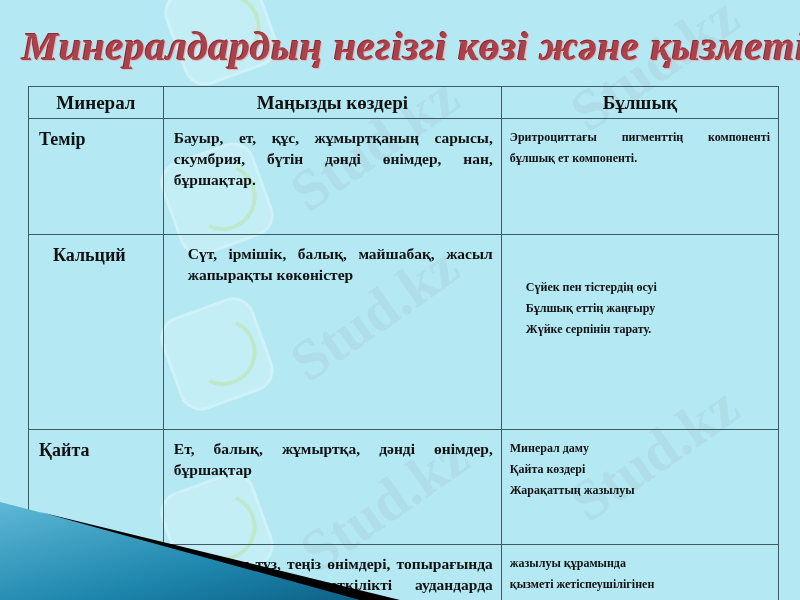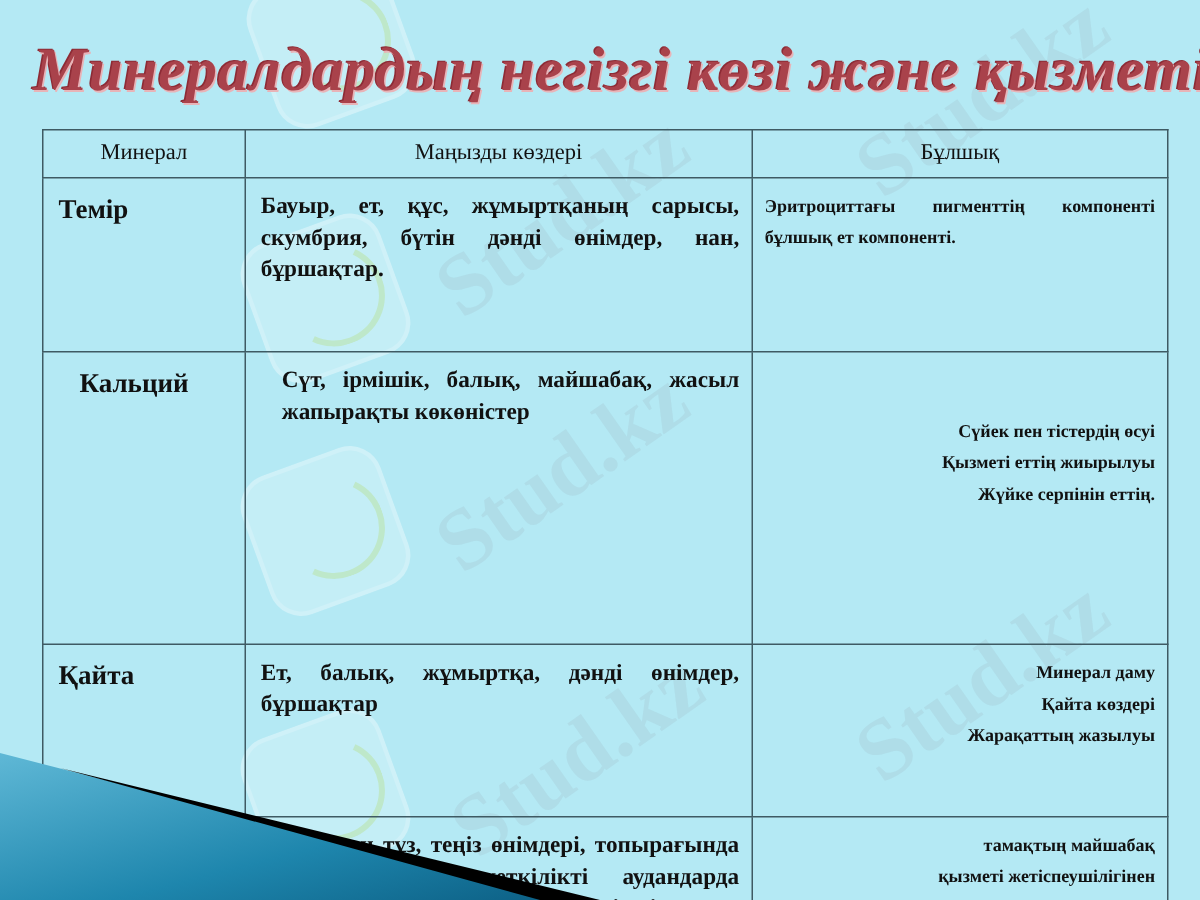--- a/index.html
+++ b/index.html
@@ -33,30 +33,30 @@
   }
   table.minerals {
     position:absolute; left:28px; top:86px; width:751px;
     border-collapse:collapse; z-index:2;
     font-family:"Liberation Serif", serif; font-weight:bold; color:#111;
   }
   table.minerals td, table.minerals th {
     border:1px solid #3e5a63; vertical-align:top;
   }
   table.minerals th {
-    font-size:15px; font-weight:normal; text-align:center; height:31px;
+    font-size:19px; font-weight:bold; text-align:center; height:31px;
     vertical-align:middle; padding:0;
   }
   .col1 { width:134px; }
   .col2 { width:338px; }
   .col3 { width:277px; }
   .mineral-name { font-size:18px; padding:10px 10px 0 10px;margin-left:36px; }
   .source { font-size:15.5px; line-height:21px; text-align:justify; padding:8px 8px 0 10px; }
   .func { font-size:12px; line-height:21px; padding:8px 8px 0 8px; text-align:justify;margin-top:30px; }
-  .func .ln { display:block; text-align:right; }
+  .func .ln { display:block; text-align:left; }
   .r1 td { height:105px; }
   .r2 td { height:152px;padding-left:24px; }
   .r3 td { height:104px; }
   .r4 td { height:120px; }
   .func-spaced { padding-top:42px; }
   .corner-shape {
     position:absolute; left:0; top:490px; width:400px; height:110px; z-index:4;
     pointer-events:none;
   }
 </style>
@@ -87,38 +87,38 @@
     <td class="source">Бауыр, ет, құс, жұмыртқаның сарысы, скумбрия, бүтін дәнді өнімдер, нан, бұршақтар.</td>
     <td class="func">
       <span>Эритроциттағы пигменттің компоненті бұлшық ет компоненті.</span>
     </td>
   </tr>
   <tr class="r2">
     <td class="mineral-name">Кальций</td>
     <td class="source">Сүт, ірмішік, балық, майшабақ, жасыл жапырақты көкөністер</td>
     <td class="func func-spaced">
       <span class="ln">Сүйек пен тістердің өсуі</span>
-      <span class="ln">Қызметі еттің жиырылуы</span>
-      <span class="ln">Жүйке серпінін еттің.</span>
+      <span class="ln">Бұлшық еттің жаңғыру</span>
+      <span class="ln">Жүйке серпінін тарату.</span>
     </td>
   </tr>
   <tr class="r3">
     <td class="mineral-name">Қайта</td>
     <td class="source">Ет, балық, жұмыртқа, дәнді өнімдер, бұршақтар</td>
     <td class="func">
       <span class="ln">Минерал даму</span>
       <span class="ln">Қайта көздері</span>
       <span class="ln">Жарақаттың жазылуы</span>
     </td>
   </tr>
   <tr class="r4">
     <td class="mineral-name">Йод</td>
     <td class="source">Йодталған тұз, теңіз өнімдері, топырағында йодтың көлемі жеткілікті аудандарда өсірілген жануармен өсімдік текті өнімдер.</td>
     <td class="func">
-      <span class="ln">тамақтың майшабақ</span>
+      <span class="ln">жазылуы құрамында</span>
       <span class="ln">қызметі жетіспеушілігінен</span>
       <span class="ln">зоб ауруы пайда болады</span>
     </td>
   </tr>
 </tbody>
   </table>
 
 <svg class="corner-shape" viewBox="0 0 400 110" preserveAspectRatio="none">
   <defs>
     <linearGradient id="blueg" x1="0" y1="0" x2="1" y2="1">

